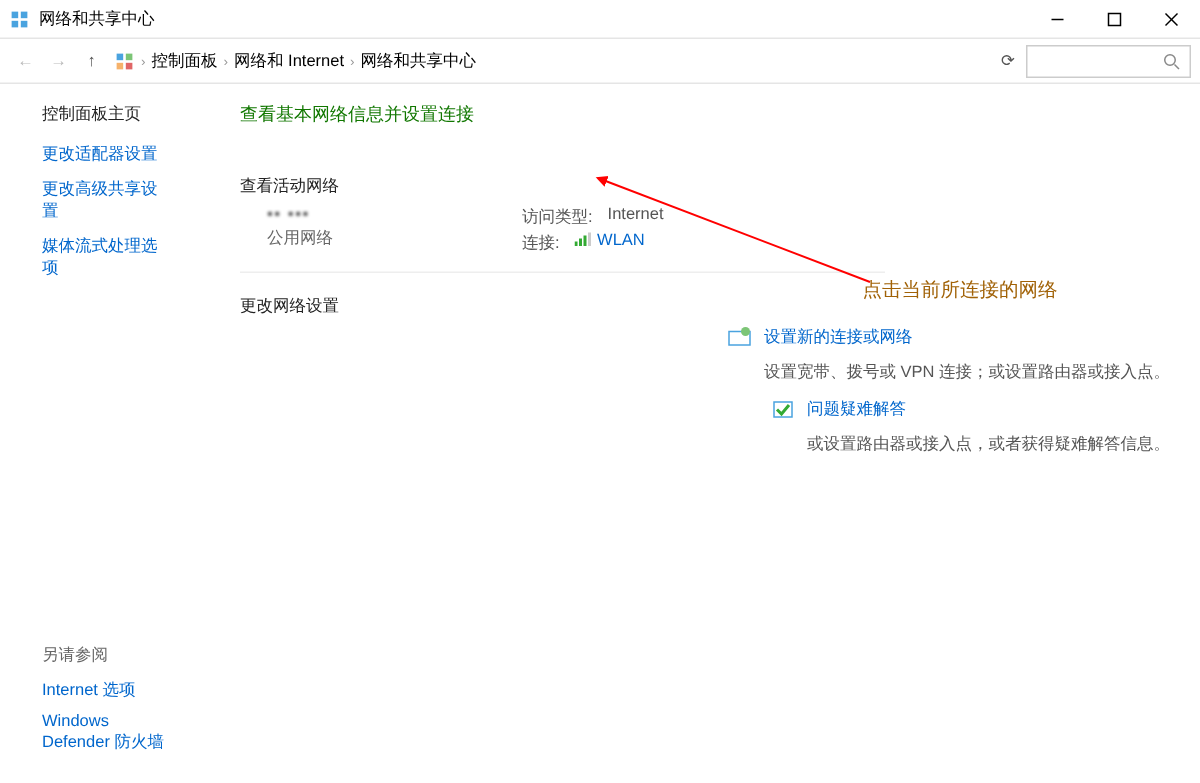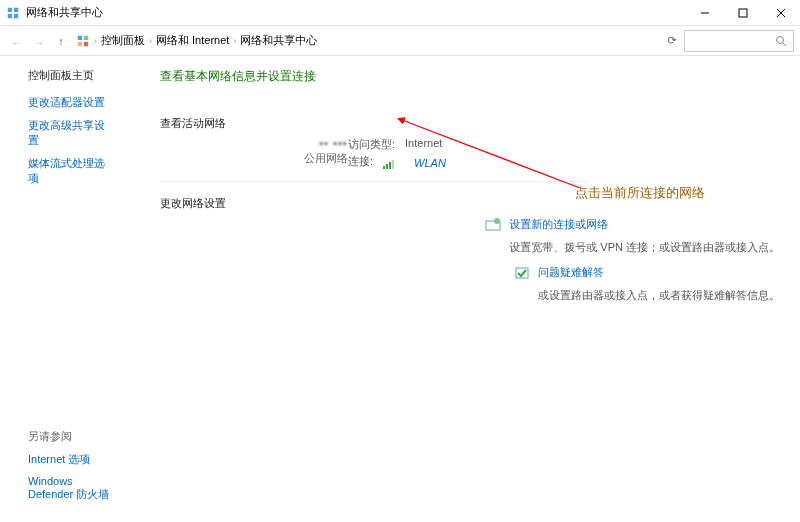--- a/index.html
+++ b/index.html
@@ -21,26 +21,26 @@
     .sidebar { width: 140px; padding: 12px 28px; display: flex; flex-direction: column; }
     .sidebar .top-link { color: #222; margin-bottom: 12px; font-size: 11px; }
     .sidebar .link { color: #0066cc; margin-bottom: 8px; font-size: 11px; cursor: pointer; }
     .sidebar .spacer { flex: 1; }
     .sidebar .bottom .lbl { color: #666; margin-bottom: 8px; }
     .main { flex: 1; padding: 12px 20px; position: relative; }
     .main h1 { color: #117700; font-size: 12px; font-weight: normal; margin-bottom: 31px; }
     .section-title { color: #222; font-size: 11px; margin-bottom: 6px; }
     .section { border-bottom: 1px solid #eee; padding-bottom: 10px; margin-bottom: 14px; width: 430px; }
     .active-net { display: flex; align-items: flex-start; padding-left: 18px; }
-    .net-left { width: 170px; text-align: right; }
+    .net-left { width: 170px; }
     .net-name { color: #333; font-size: 11px; letter-spacing: 1px; filter: blur(1px); opacity: .8; }
     .net-type { color: #666; font-size: 11px; margin-top: 2px; }
     .net-right { font-size: 11px; color: #555; }
     .net-right .row { display: flex; gap: 10px; margin-bottom: 2px; }
-    .conn-link { color: #0066cc; cursor: pointer; display: inline-flex; align-items: flex-end; gap: 19px; font-style: italic; }
+    .conn-link { color: #0066cc; cursor: pointer; display: inline-flex; align-items: flex-start; gap: 3px; }
     .sig-icon { display: inline-block; }
     .task { display: flex; padding-left: 18px; margin-bottom: 10px; gap: 8px; justify-content: flex-end; }
     .task-icon { width: 16px; height: 16px; flex-shrink: 0; }
     .task-title { color: #0066cc; font-size: 11px; cursor: pointer; }
     .task-desc { color: #555; font-size: 11px; margin-top: 8px; }
     .annotation { position: absolute; pointer-events: none; }
     .annotation svg { overflow: visible; }
     .anno-text { position: absolute; color: #a16207; font-size: 13px; white-space: nowrap; }
   </style>
 </head>

